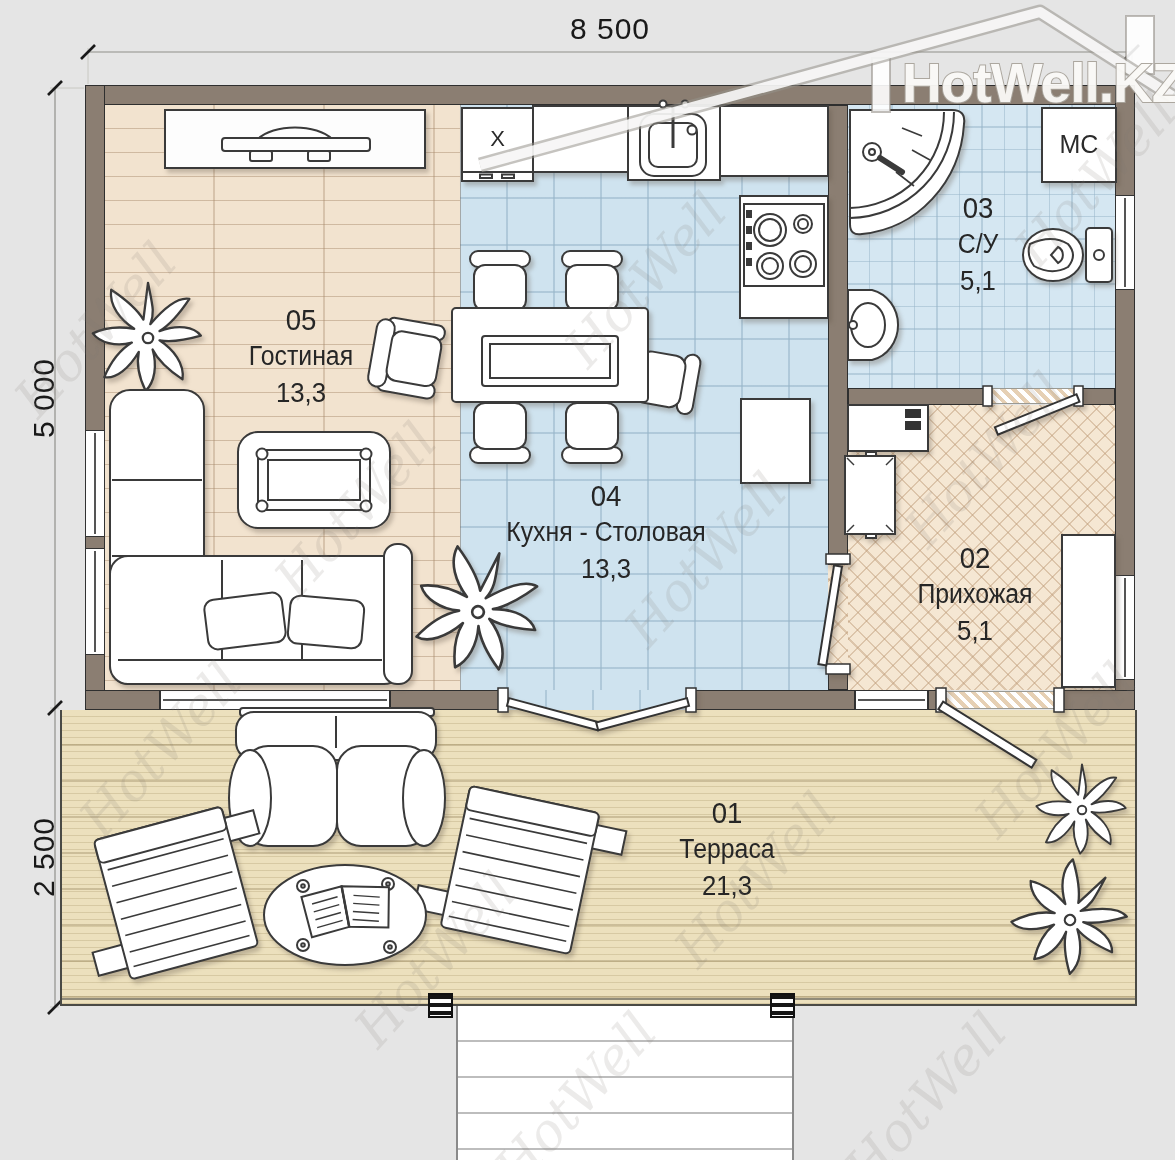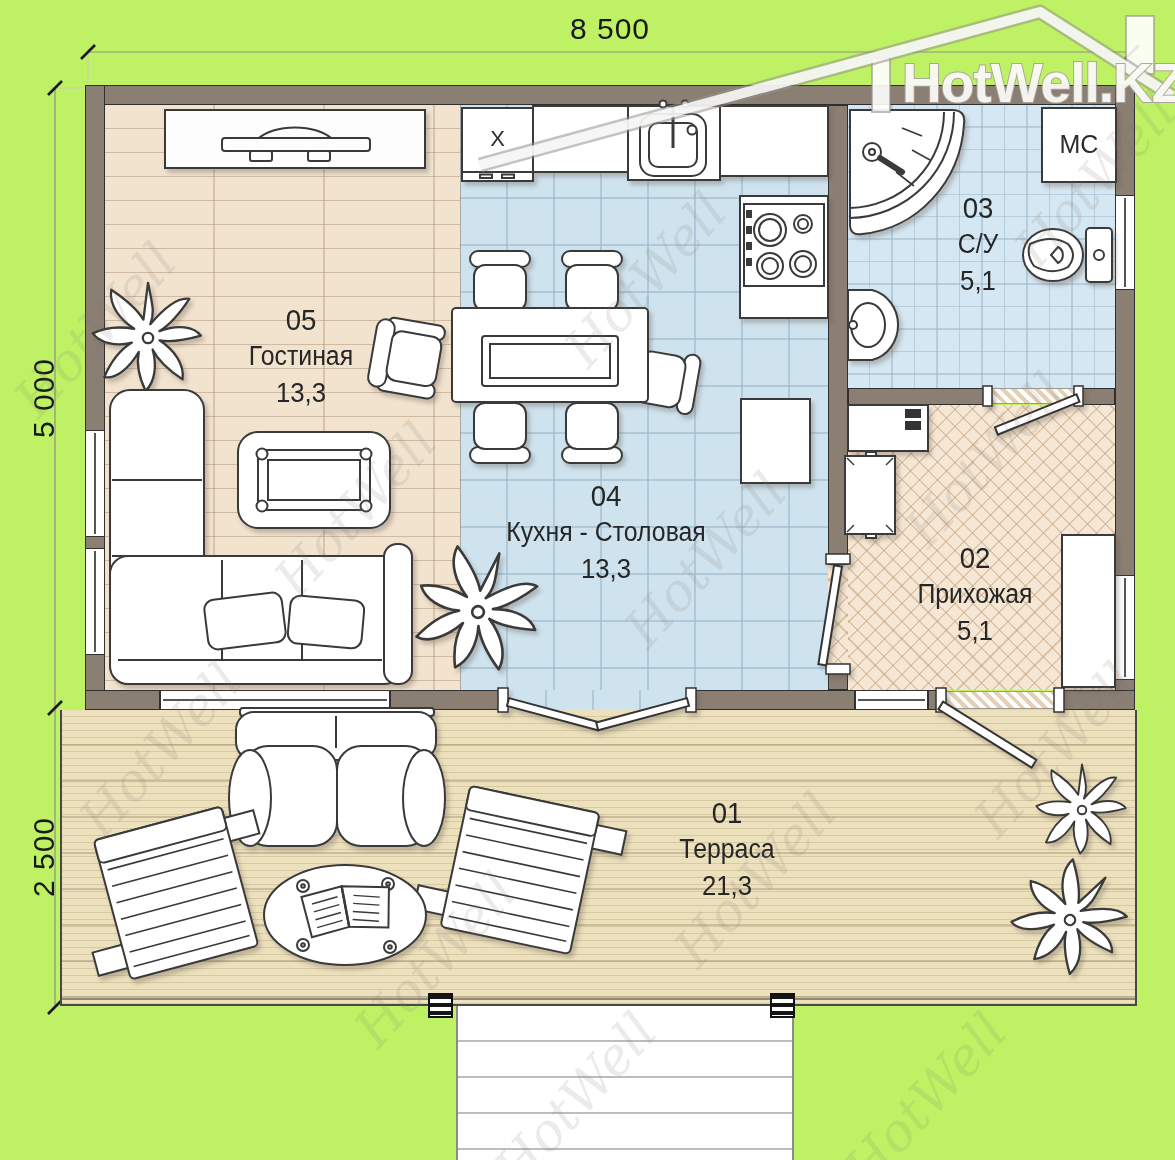--- a/index.html
+++ b/index.html
@@ -1,16 +1,16 @@
 <!DOCTYPE html>
 <html><head>
 <meta charset="utf-8">
 <style>
   html,body{margin:0;padding:0;background:#fbfbf7;font-family:"Liberation Sans",sans-serif;}
-  .plan{position:relative;width:1175px;height:1160px;overflow:hidden;background:#bef264;}
+  .plan{position:relative;width:1175px;height:1160px;overflow:hidden;background:#e5e5e5;}
   .abs{position:absolute;box-sizing:border-box;}
 
   
   .floor-wood{background:
       repeating-linear-gradient(90deg,transparent 0 108px,rgba(165,135,105,.35) 108px 110px),
       repeating-linear-gradient(180deg,transparent 0 23px,rgba(165,135,105,.45) 23px 24px),
       #f2e3cf;}
   .floor-tile{background:
       repeating-linear-gradient(90deg,transparent 0 45px,rgba(150,180,200,.55) 45px 47px),
       repeating-linear-gradient(180deg,transparent 0 45px,rgba(150,180,200,.55) 45px 47px),

